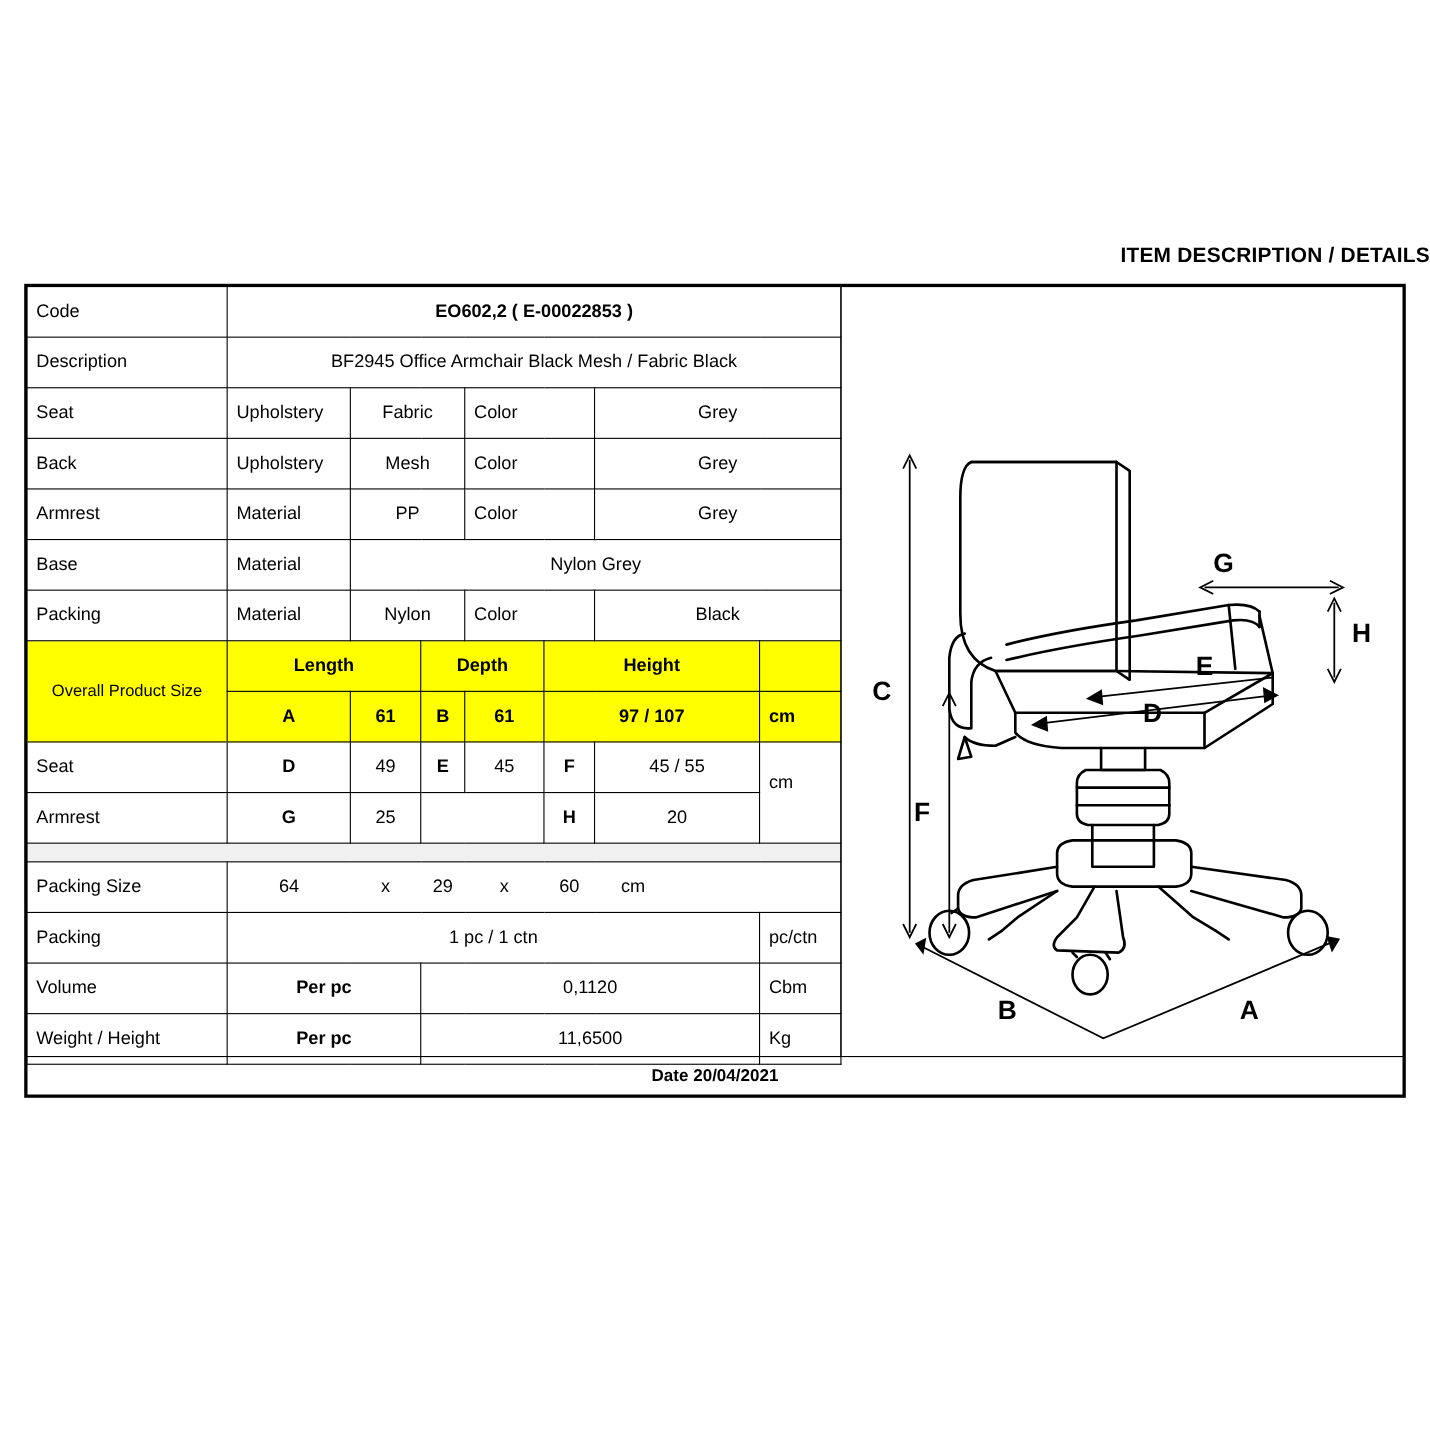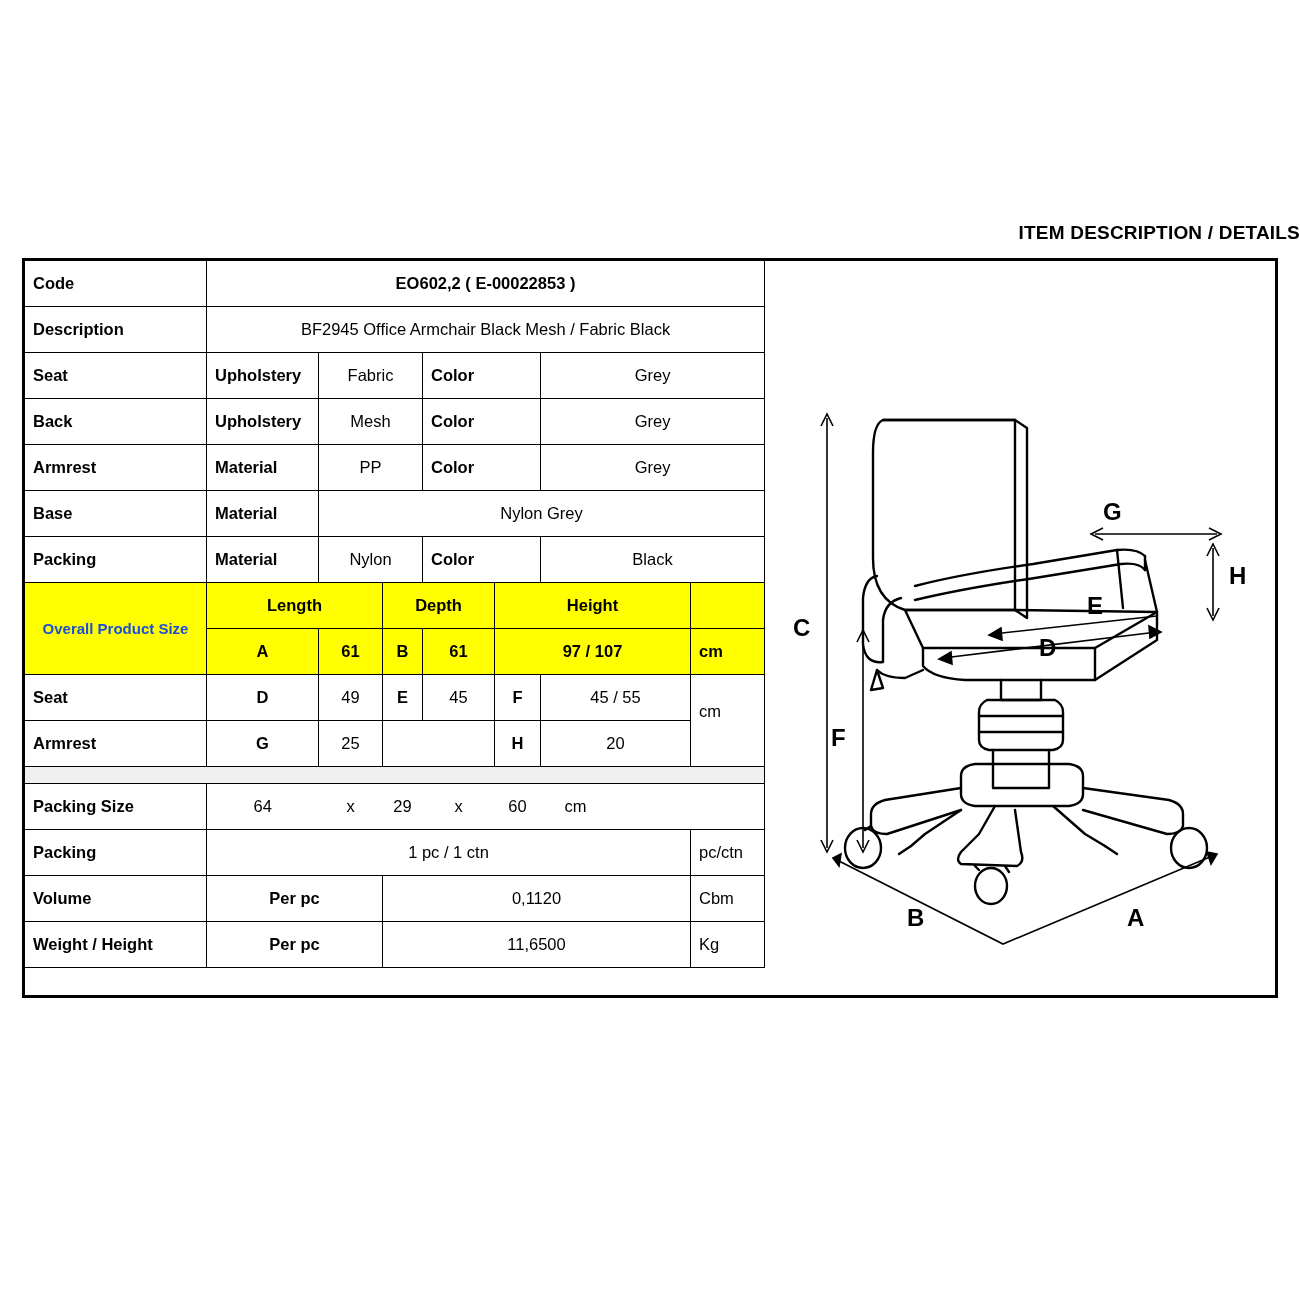--- a/index.html
+++ b/index.html
@@ -50,21 +50,21 @@
     table-layout: fixed;
   }
   table.spec td {
     border: 1.5px solid #000;
     font-size: 16.5px;
     padding: 0 8px;
     height: 45px;
     vertical-align: middle;
     background: #ffffff;
   }
-  .lbl { font-weight: bold; }
+  .lbl { font-weight: normal; }
   .ctr { text-align: center; }
   .bold { font-weight: bold; }
   .yel { background: #ffff00 !important; margin-top: 41px; }
   .nb-l { border-left: none !important; }
   .nb-r { border-right: none !important; text-align: center; }
   .nb-t { border-top: none !important; }
   .nb-b { border-bottom: none !important; }
   .spacer td {
     height: 16px !important;
     background: #f0f0f0 !important;
@@ -187,21 +187,21 @@
 
     <tr>
       <td class="lbl">Packing</td>
       <td class="lbl">Material</td>
       <td class="ctr" colspan="2">Nylon</td>
       <td class="lbl" colspan="2">Color</td>
       <td class="ctr" colspan="2">Black</td>
     </tr>
 
     <tr>
-      <td class="yel lbl ctr nb-b" rowspan="2" style="font-size:15px; color:#1d4ed8; line-height:1.2;">Overall Product Size</td>
+      <td class="yel lbl ctr nb-b" rowspan="2" style="font-size:15px; color:#000000; line-height:1.2;">Overall Product Size</td>
       <td class="yel bold ctr" colspan="2">Length</td>
       <td class="yel bold ctr" colspan="2">Depth</td>
       <td class="yel bold ctr" colspan="2">Height</td>
       <td class="yel nb-l"></td>
     </tr>
 
     <tr>
       <td class="yel bold ctr">A</td>
       <td class="yel bold ctr">61</td>
       <td class="yel bold ctr">B</td>
@@ -354,14 +354,15 @@
           <text x="464" y="236">H</text>
           <text x="322" y="266">E</text>
           <text x="274" y="308">D</text>
           <text x="142" y="578">B</text>
           <text x="362" y="578">A</text>
         </g>
       </svg>
     </div>
   </div>
 
+  <div class="date-bar">Date 20/04/2021</div>
 
 </div>
 
 </body></html>

